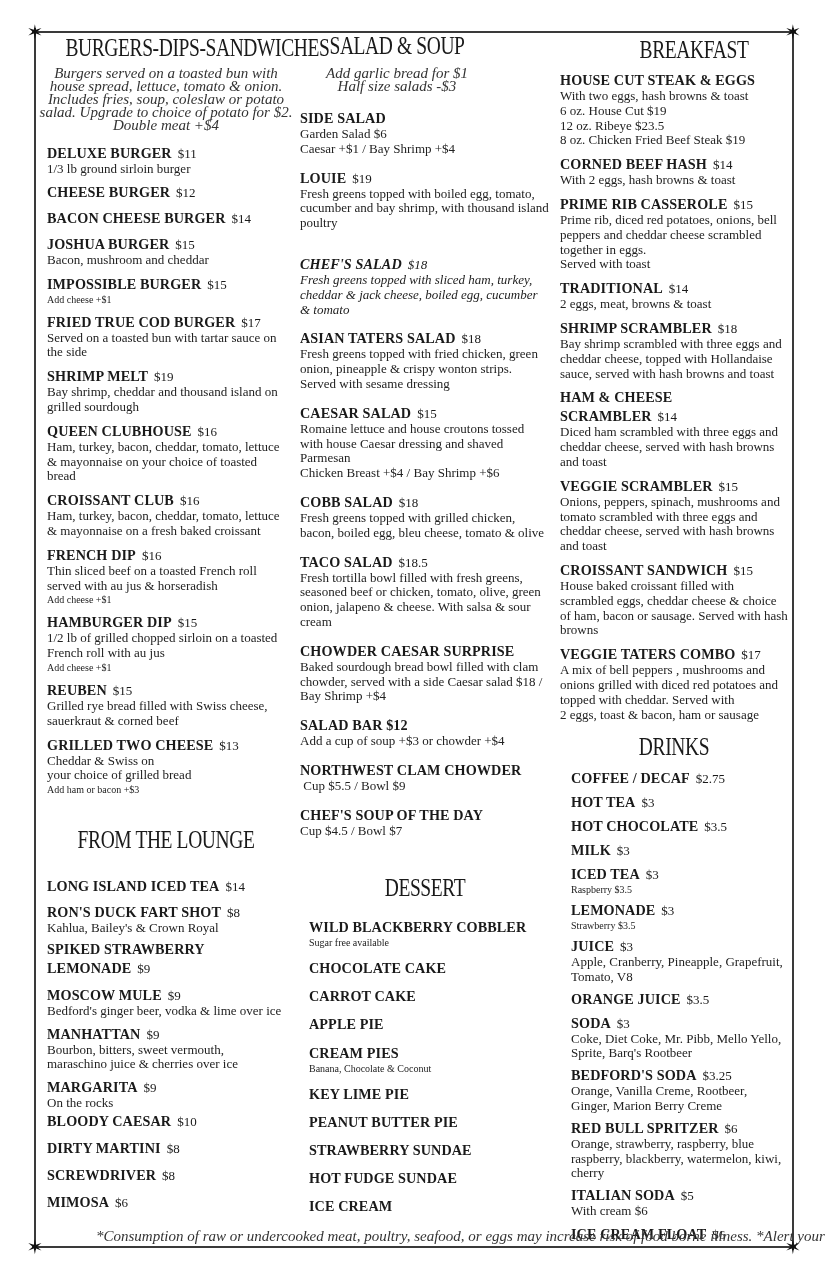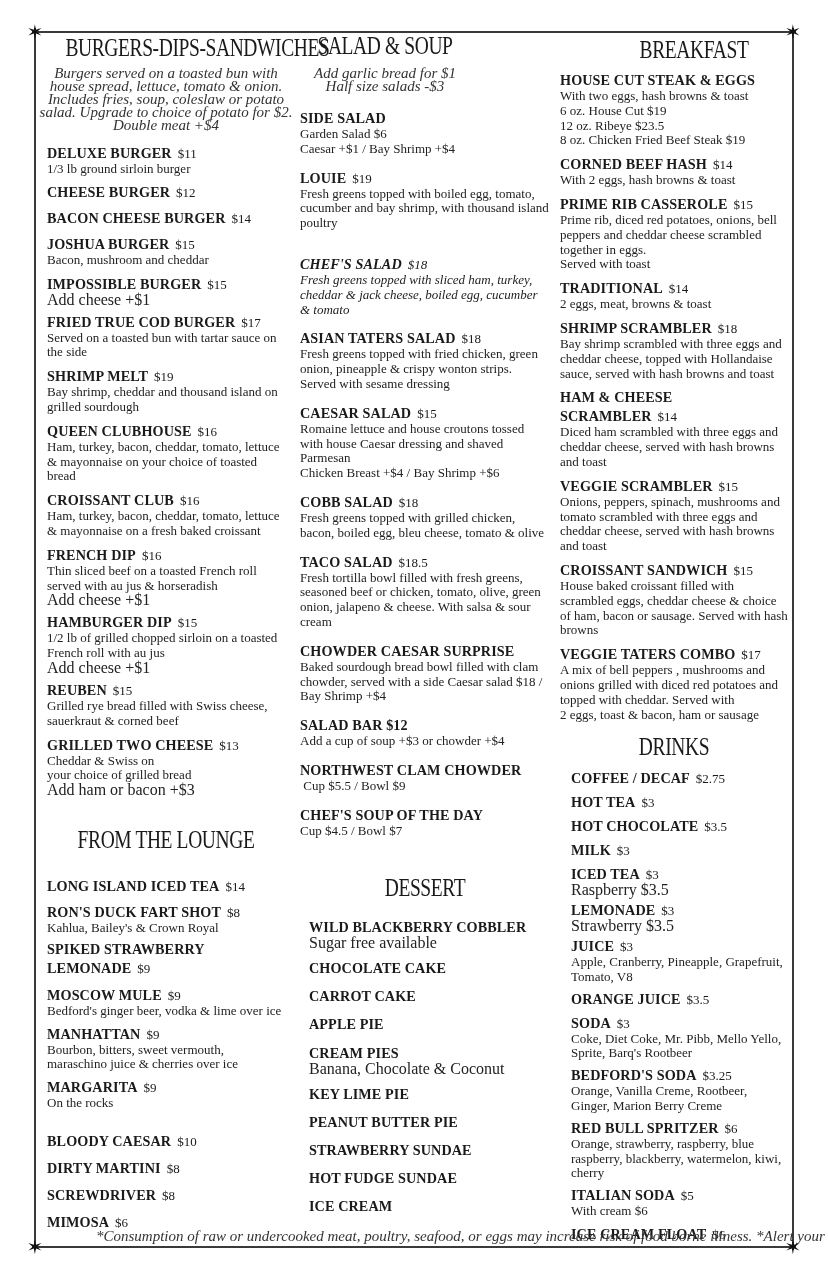--- a/index.html
+++ b/index.html
@@ -20,21 +20,21 @@
   .col3 { left:560px; width:228px; }
 
   .sec-title { font-family:"Liberation Serif", serif; font-size:25px; letter-spacing:-0.5px; text-align:center;
                transform:scaleX(0.78); transform-origin:center; font-weight:normal; white-space:nowrap; margin:0; line-height:28px; }
   .sec-note { font-style:italic; font-size:15px; line-height:13px; text-align:center; color:#333; margin:6px 0 0 0; font-family:"Liberation Serif", serif; }
 
   .item { margin:0; }
   .name { font-family:"Liberation Serif", serif; font-weight:bold; font-size:14.2px; line-height:17px; letter-spacing:0.1px; }
   .price { font-family:"Liberation Serif", serif; font-weight:normal; font-size:13px; margin-left:6px; }
   .desc { font-family:"Liberation Serif", serif; font-size:13px; line-height:14.8px; color:#222; white-space:pre-line; }
-  .desc.small { font-size:16px; line-height:14px; }
+  .desc.small { font-size:10px; line-height:14px; }
 
   .abs { position:absolute; }
   .footer-note { position:absolute; left:96px; top:1228px; width:640px; font-style:italic; font-size:15px;
                  color:#333; white-space:nowrap; font-family:"Liberation Serif", serif; }
 </style>
 </head>
 <body>
 
 <div class="frame-line frame-top"></div>
 <div class="frame-line frame-bottom"></div>
@@ -71,29 +71,29 @@
   <div class="abs" style="left:-10px; top:826px; width:258px;">
     <h2 class="sec-title">FROM THE LOUNGE</h2>
   </div>
   <div class="abs" style="top:876px; left:0; width:240px;">
     <div class="item"><span class="name">LONG ISLAND ICED TEA</span><span class="price">$14</span></div>
     <div class="item" style="margin-top:7px;"><span class="name">RON'S DUCK FART SHOT</span><span class="price">$8</span><div class="desc">Kahlua, Bailey's &amp; Crown Royal</div></div>
     <div class="item" style="margin-top:5px;"><div class="name">SPIKED STRAWBERRY</div><span class="name">LEMONADE</span><span class="price">$9</span></div>
     <div class="item" style="margin-top:8px;"><span class="name">MOSCOW MULE</span><span class="price">$9</span><div class="desc" style="white-space:nowrap;">Bedford's ginger beer, vodka &amp; lime over ice</div></div>
     <div class="item" style="margin-top:5px;"><span class="name">MANHATTAN</span><span class="price">$9</span><div class="desc">Bourbon, bitters, sweet vermouth, maraschino juice &amp; cherries over ice</div></div>
     <div class="item" style="margin-top:5px;"><span class="name">MARGARITA</span><span class="price">$9</span><div class="desc">On the rocks</div></div>
-    <div class="item" style="margin-top:20px;"><span class="name">BLOODY CAESAR</span><span class="price">$10</span></div>
+    <div class="item" style="margin-top:0;"><span class="name">BLOODY CAESAR</span><span class="price">$10</span></div>
     <div class="item" style="margin-top:8px;"><span class="name">DIRTY MARTINI</span><span class="price">$8</span></div>
     <div class="item" style="margin-top:8px;"><span class="name">SCREWDRIVER</span><span class="price">$8</span></div>
     <div class="item" style="margin-top:8px;"><span class="name">MIMOSA</span><span class="price">$6</span></div>
   </div>
 </div>
 
 <div class="col col2">
-  <div class="abs" style="left:0; top:32px; width:250px;">
+  <div class="abs" style="left:12px; top:32px; width:250px;">
     <h2 class="sec-title" style="margin-left:-80px;">SALAD &amp; SOUP</h2>
     <p class="sec-note" style="margin-top:7px; margin-left:-80px;">Add garlic bread for $1</p>
     <p class="sec-note" style="margin-top:0; margin-left:-80px;">Half size salads -$3</p>
   </div>
 
   <div class="abs" style="top:108px; left:0; width:250px;">
     <div class="item"><span class="name">SIDE SALAD</span><div class="desc">Garden Salad $6
 Caesar +$1 / Bay Shrimp +$4</div></div>
     <div class="item" style="margin-top:11px;"><span class="name">LOUIE</span><span class="price">$19</span><div class="desc">Fresh greens topped with boiled egg, tomato, cucumber and bay shrimp, with thousand island poultry</div></div>
     <div class="item" style="margin-top:23px;font-style:italic;"><span class="name">CHEF'S SALAD</span><span class="price">$18</span><div class="desc">Fresh greens topped with sliced ham, turkey, cheddar &amp; jack cheese, boiled egg, cucumber &amp; tomato</div></div>

